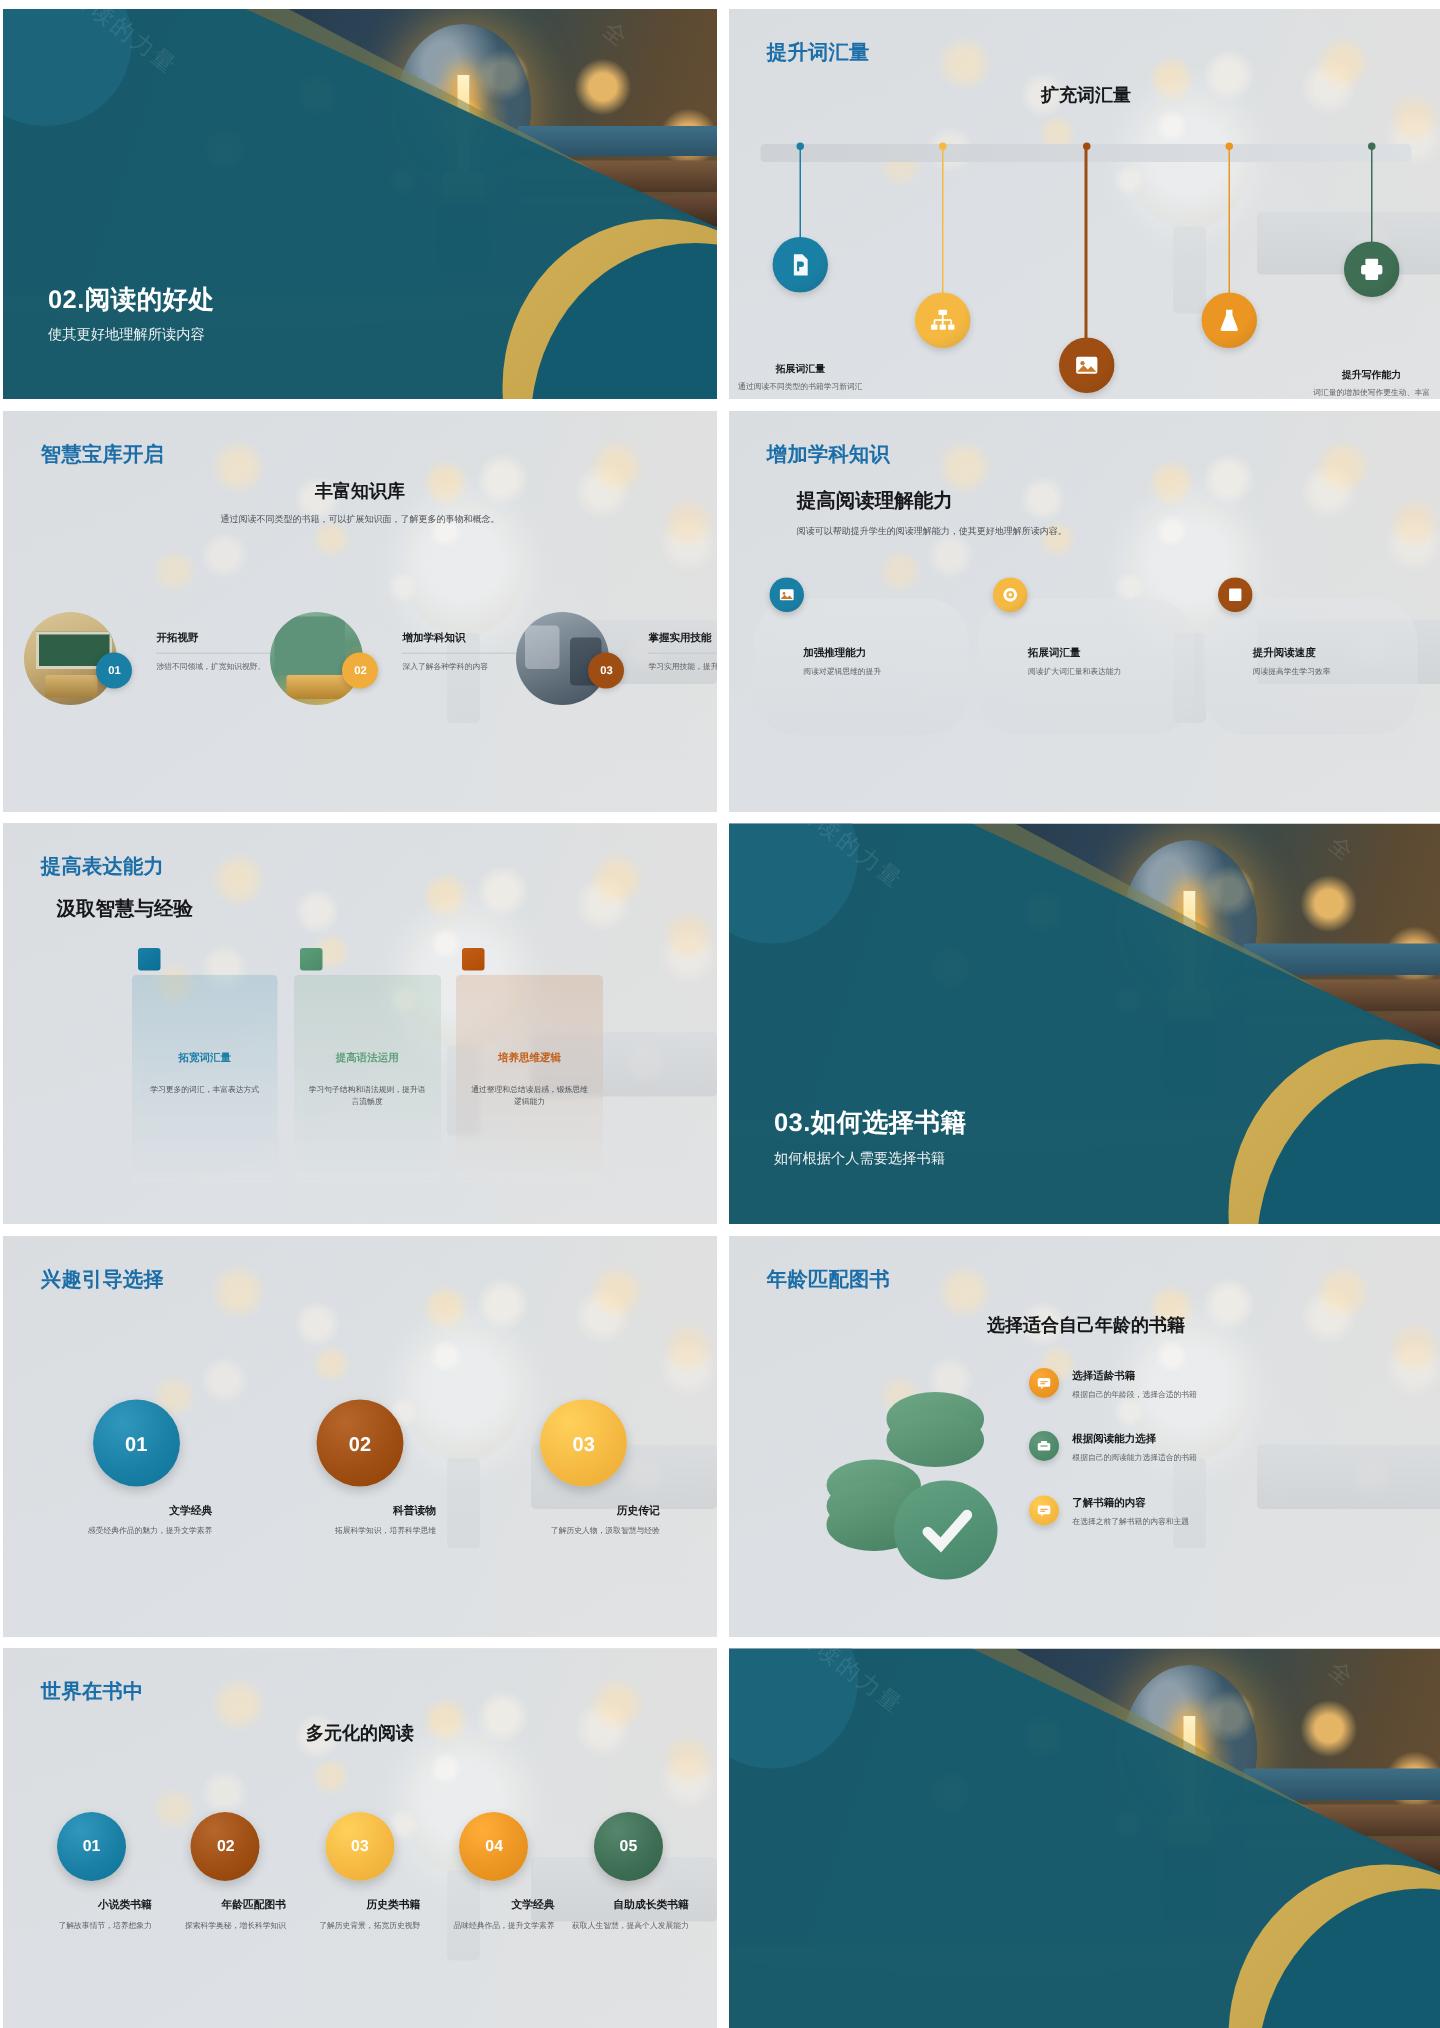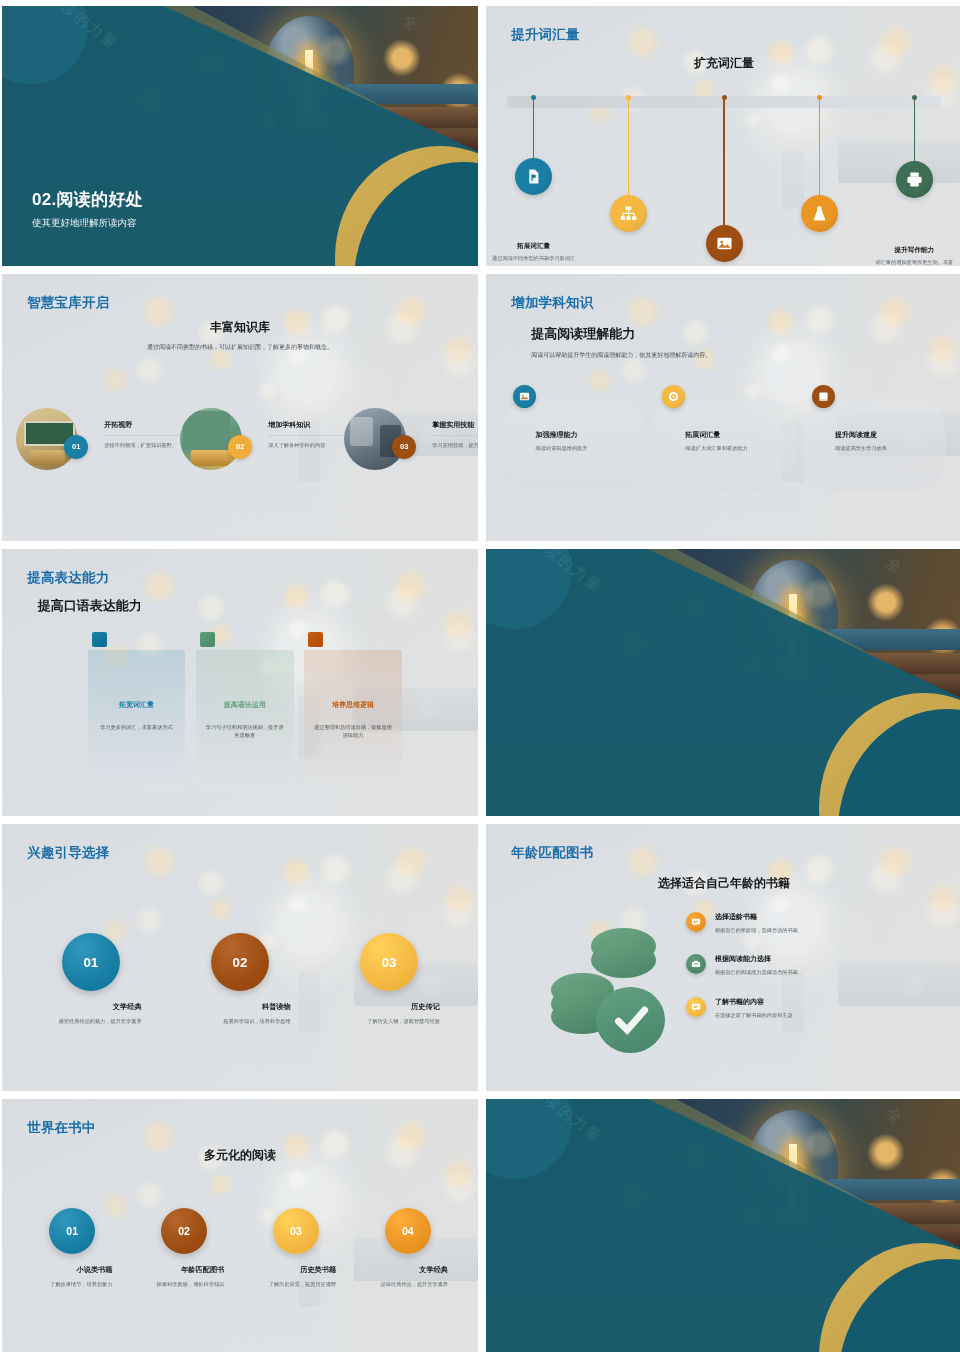--- a/index.html
+++ b/index.html
@@ -499,21 +499,21 @@
     <div class="photo photo-light">
     <div class="veil"></div>
     <div class="ghostbulb">
       <div class="g1"></div>
       <div class="g2"></div>
     </div>
     <div class="shelf"></div>
   </div>
     <div class="content">
       <div class="hdr">提高表达能力</div>
-      <div class="mid-title" style="top:18%;text-align:left;left:7.5%;width:auto;font-size:13px">提高口语表达能力</div>
+      <div class="mid-title" style="top:18%;text-align:left;left:7.5%;width:auto;font-size:13px">汲取智慧与经验</div>
       <div class="cards">
     <div class="card" style="background:linear-gradient(180deg,rgba(28,127,168,0.16),rgba(28,127,168,0.05) 60%,rgba(255,255,255,.04))">
       <div class="tab" style="background:linear-gradient(145deg,#1c7fa8,#0a6d96)"></div>
       <div class="ct" style="color:#1c7fa8">拓宽词汇量</div>
       <div class="cd">学习更多的词汇，丰富表达方式</div>
     </div>
     <div class="card" style="background:linear-gradient(180deg,rgba(92,158,122,0.16),rgba(92,158,122,0.05) 60%,rgba(255,255,255,.04))">
       <div class="tab" style="background:linear-gradient(145deg,#5c9e7a,#4a8c68)"></div>
       <div class="ct" style="color:#5c9e7a">提高语法运用</div>
       <div class="cd">学习句子结构和语法规则，提升语言流畅度</div>
@@ -541,20 +541,24 @@
         </div>
     <div class="desk"></div>
   </div>
     <div class="overlay-olive"></div>
     <div class="overlay-teal"></div>
     <div class="circ-tl"></div>
     <div class="arc-gold"></div>
     <div class="arc-teal"></div>
     <div class="wm">阅读的力量</div>
     <div class="wm wm2">全</div>
+    <div class="cover-text">
+      <div class="ct-title">03.如何选择书籍</div>
+      <div class="ct-sub">如何根据个人需要选择书籍</div>
+    </div>
   </div>
     <div class="slide">
     <div class="photo photo-light">
     <div class="veil"></div>
     <div class="ghostbulb">
       <div class="g1"></div>
       <div class="g2"></div>
     </div>
     <div class="shelf"></div>
   </div>
@@ -688,20 +692,27 @@
         <div class="d">了解历史背景，拓宽历史视野</div>
       </div>
     </div>
     <div class="num-item">
       <div class="num-circle" style="width:46px;height:46px;font-size:10.58px;background:radial-gradient(circle at 34% 26%, #ffad3a, #eb9522 58%, #d57f0c 130%)">04</div>
       <div class="num-cap" style="width:80.5px">
         <div class="t">文学经典</div>
         <div class="d">品味经典作品，提升文学素养</div>
       </div>
     </div>
+    <div class="num-item">
+      <div class="num-circle" style="width:46px;height:46px;font-size:10.58px;background:radial-gradient(circle at 34% 26%, #56866c, #3e6e54 58%, #28583e 130%)">05</div>
+      <div class="num-cap" style="width:80.5px">
+        <div class="t">自助成长类书籍</div>
+        <div class="d">获取人生智慧，提高个人发展能力</div>
+      </div>
+    </div>
         </div>
     </div>
   </div>
     <div class="slide cover">
     <div class="photo">
     <div class="bulb">
       <div class="glass"></div>
       <div class="filament"></div>
       <div class="neck"></div>
       <div class="base"></div>

